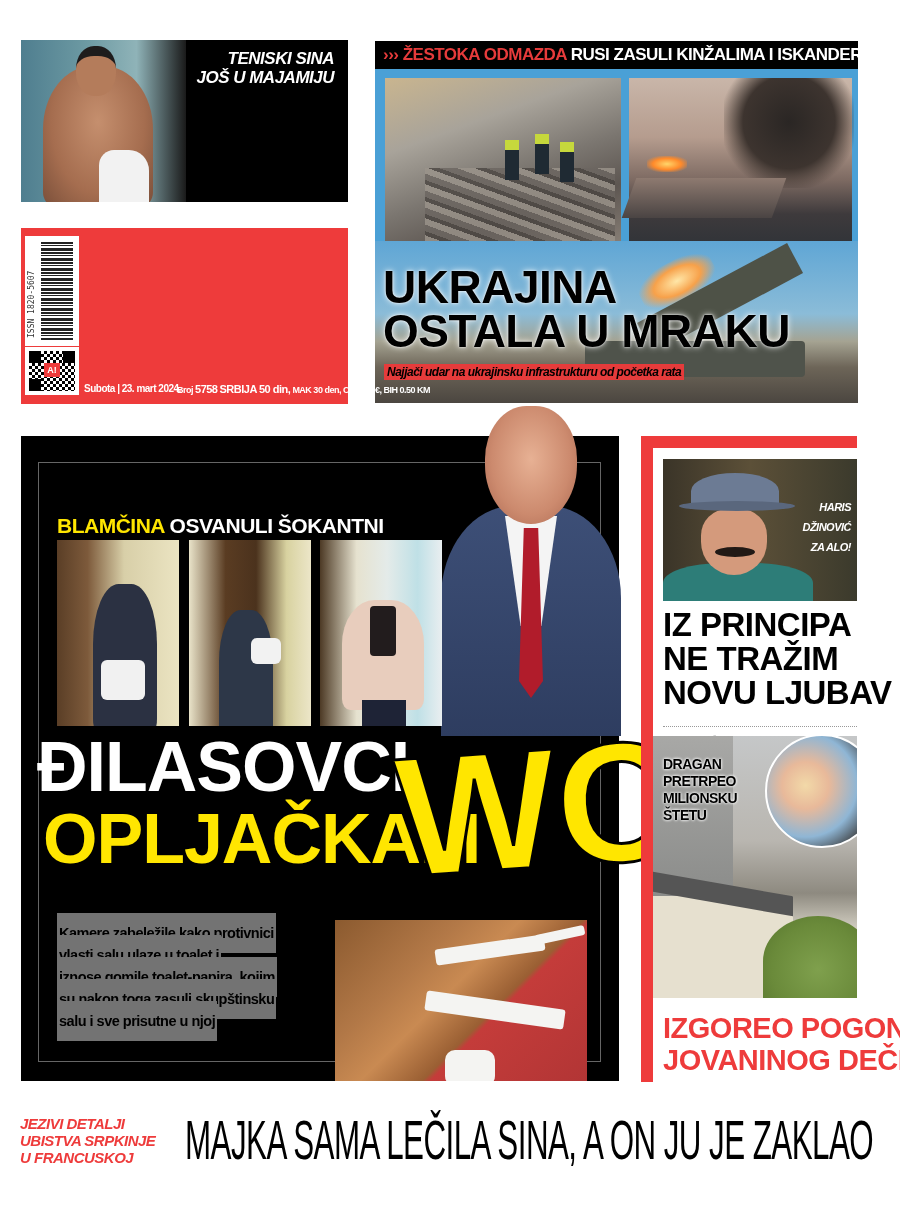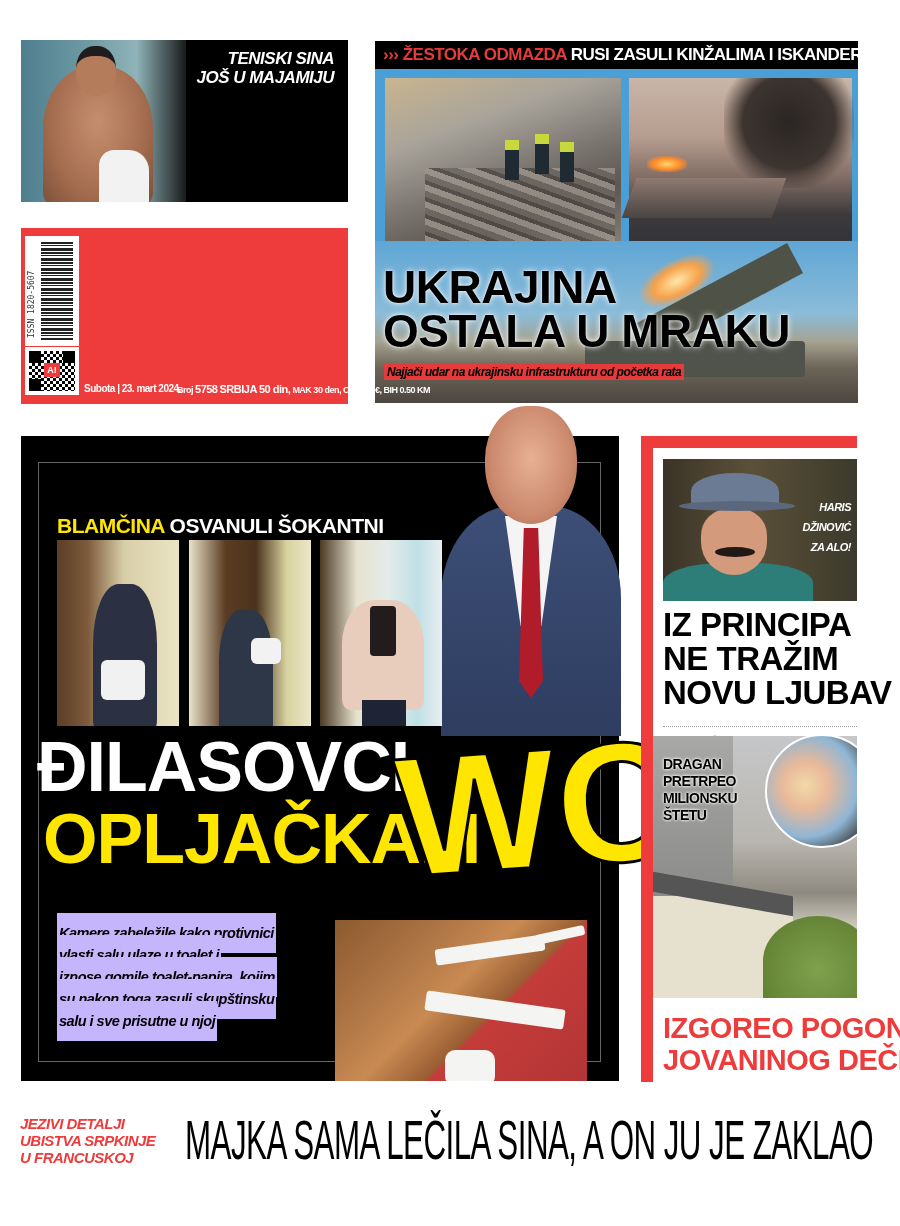--- a/index.html
+++ b/index.html
@@ -74,21 +74,21 @@
   #main .cctv .fig { position: absolute; border-radius: 40% 40% 10% 10%; }
   #main .person { position: absolute; left: 420px; top: -30px; width: 180px; height: 430px; }
   #main .person .face { position: absolute; left: 44px; top: 0; width: 92px; height: 118px; background: radial-gradient(ellipse at 50% 45%, #e7b194 0%, #cc8a6e 60%, #a9664f 100%); border-radius: 45% 45% 50% 50%; }
   #main .person .suit { position: absolute; left: 0; top: 100px; width: 180px; height: 230px; background: linear-gradient(180deg, #3d4f77 0%, #2e3d60 100%); border-radius: 40% 40% 0 0; }
   #main .person .shirt { position: absolute; left: 64px; top: 110px; width: 52px; height: 110px; background: #f4f4f4; clip-path: polygon(0 0,100% 0,70% 100%,30% 100%); }
   #main .person .tie { position: absolute; left: 78px; top: 122px; width: 24px; height: 170px; background: #b11c2b; clip-path: polygon(20% 0,80% 0,100% 90%,50% 100%,0 90%); }
   #main .h1 { position: absolute; left: 16px; top: 298px; color: #fff; font-size: 70px; line-height: 66px; letter-spacing: -1px; white-space: nowrap; }
   #main .h2 { position: absolute; left: 22px; top: 370px; color: #ffe600; font-size: 70px; line-height: 66px; letter-spacing: -1px; white-space: nowrap; }
   #main .wc { position: absolute; left: 375px; top: 290px; color: #ffe600; font-size: 170px; line-height: 160px; font-weight: 700; transform: rotate(-4deg); -webkit-text-stroke: 3px #000; white-space: nowrap; }
   #main .desc { position: absolute; left: 36px; top: 486px; width: 300px; font-size: 14.5px; line-height: 22px; font-weight: 700; }
-  #main .desc span { background: #c4b5fd; color: #000; padding: 12px 2px; box-decoration-break: clone; font-style: italic; -webkit-box-decoration-break: clone; }
+  #main .desc span { background: #737373; color: #000; padding: 12px 2px; box-decoration-break: clone; -webkit-box-decoration-break: clone; }
   #main .toilet { position: absolute; left: 314px; top: 484px; width: 252px; height: 161px;
     background: linear-gradient(135deg, #8b5a2f 0%, #b27847 30%, #c98a52 45%, #9a5f33 60%, #c43c3a 62%, #b23535 100%); overflow: hidden; }
   #main .toilet .paper { position: absolute; background: #f4f4f2; border-radius: 3px; }
 
   
   #right { left: 641px; top: 436px; width: 216px; height: 646px; }
   #right .topbar { position: absolute; left: 0; top: 0; width: 216px; height: 12px; background: #ee3b3b; }
   #right .sidebar { position: absolute; left: 0; top: 0; width: 12px; height: 646px; background: #ee3b3b; }
   #right .haris { position: absolute; left: 22px; top: 23px; width: 194px; height: 142px; background: linear-gradient(90deg, #3a3428 0%, #5c5038 45%, #3b3a2c 100%); overflow: hidden; }
   #right .haris .hat { position: absolute; left: 28px; top: 14px; width: 88px; height: 36px; background: #6c7b94; border-radius: 50% 50% 10% 10%; }

